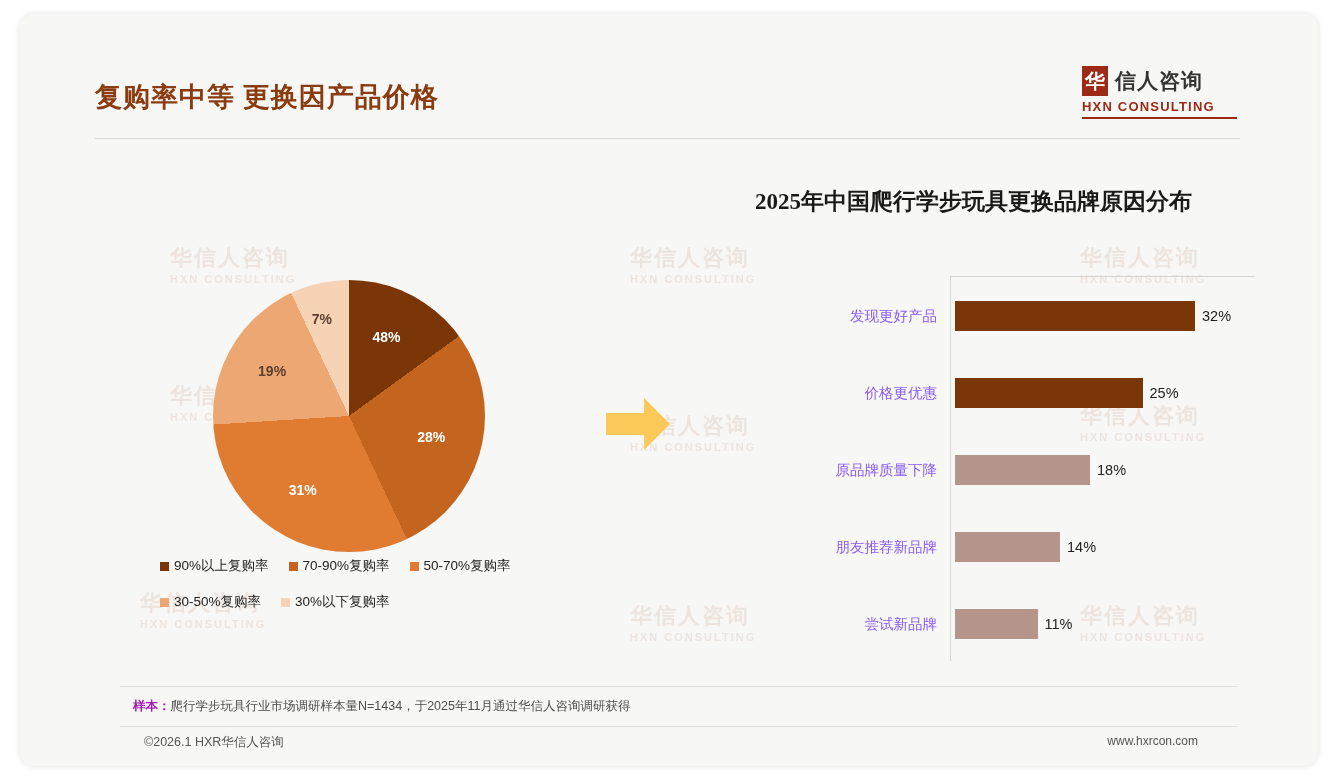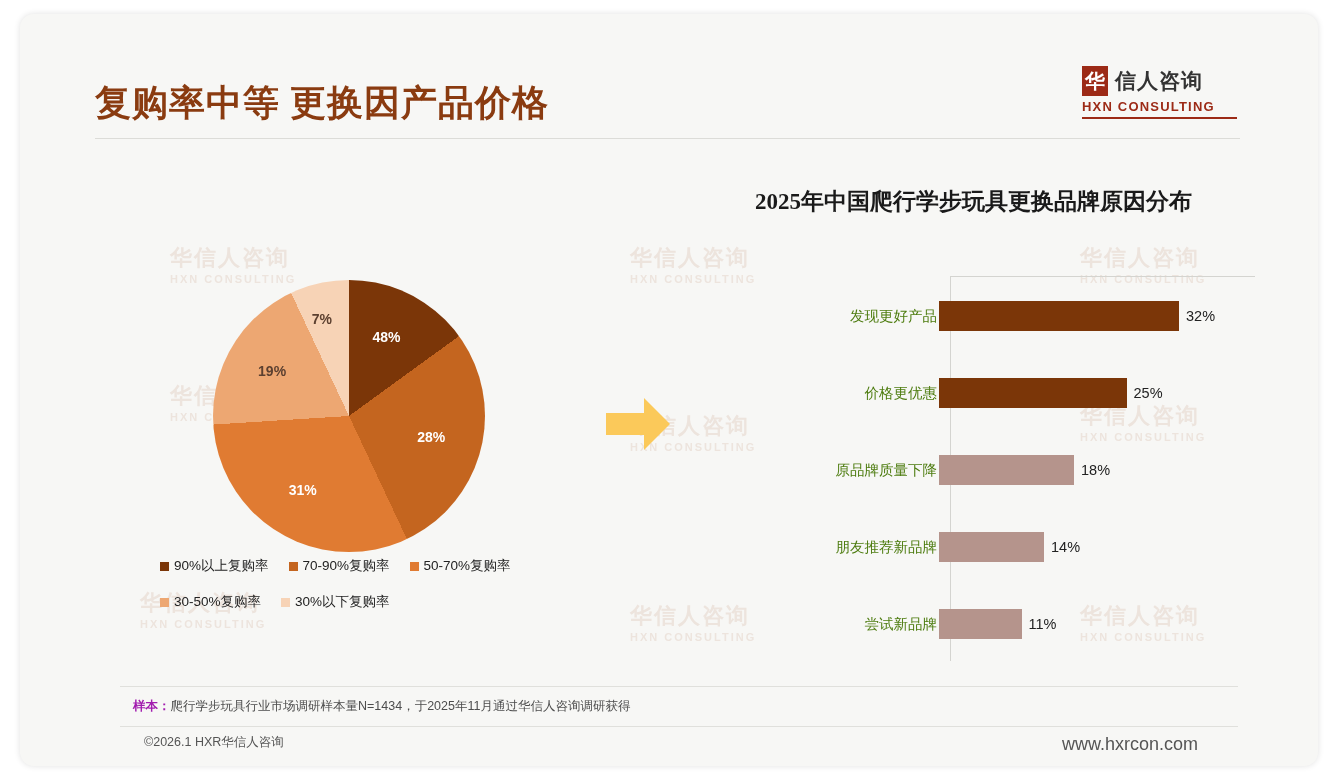--- a/index.html
+++ b/index.html
@@ -29,21 +29,21 @@
   .header {
     position: absolute;
     left: 0; top: 0;
     width: 100%;
     height: 128px;
   }
   .header-title {
     position: absolute;
     left: 75px;
     top: 65px;
-    font-size: 36px;
+    font-size: 27px;
     font-weight: bold;
     color: #8a3b10;
     letter-spacing: 1px;
     font-family: "Liberation Serif", serif;
     white-space: nowrap;
   }
   .header-rule {
     position: absolute;
     left: 75px;
     top: 124px;
@@ -211,23 +211,23 @@
     position: absolute;
     left: 0;
     width: 500px;
     height: 30px;
     display: flex;
     align-items: center;
   }
   .bar-cat {
     width: 182px;
     text-align: right;
-    padding-right: 2px;
+    padding-right: 18px;
     font-size: 14.5px;
-    color: #4d7c0f;
+    color: #8b5cf6;
     white-space: nowrap;
   }
   .bar-bar {
     height: 30px;
   }
   .bar-val {
     font-size: 14.5px;
     color: #222222;
     margin-left: 7px;
     white-space: nowrap;
@@ -264,21 +264,21 @@
     left: 100px;
     top: 720px;
     font-size: 12.5px;
     color: #555555;
     margin-left: 24px;
   }
   .footer-right {
     position: absolute;
     right: 120px;
     top: 720px;
-    font-size: 18px;
+    font-size: 12px;
     color: #555555;
   }
 </style>
 </head>
 <body>
 
 <div class="slide">
 
   <div class="header">
     <div class="header-title">复购率中等 更换因产品价格</div>

